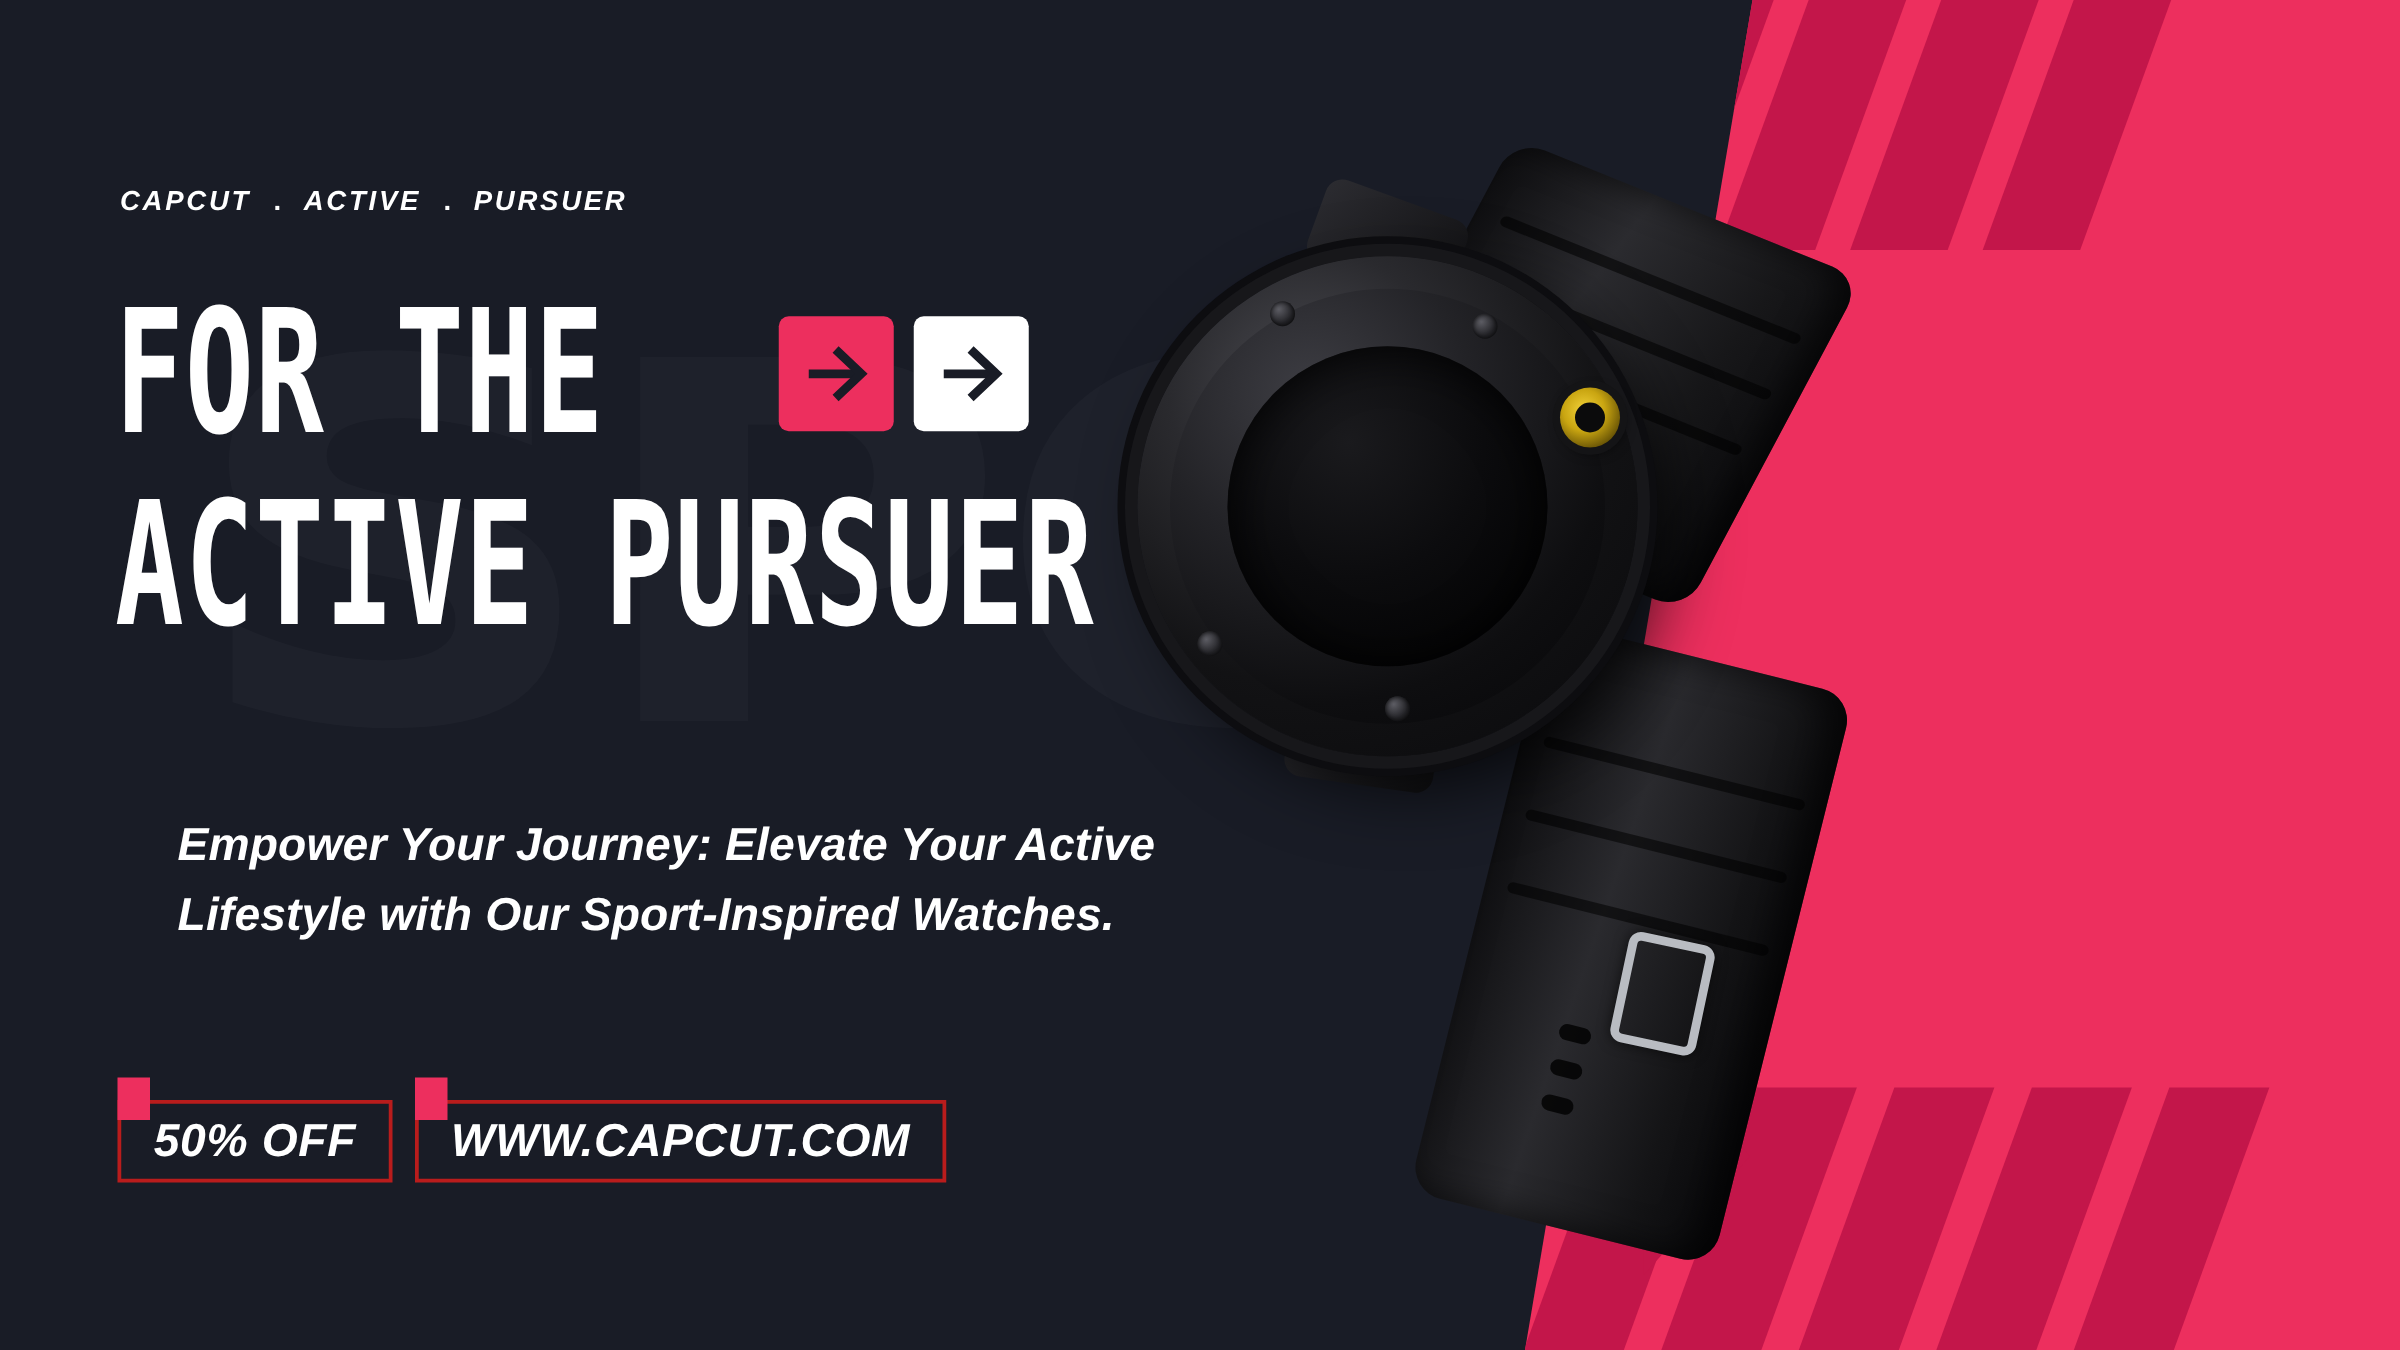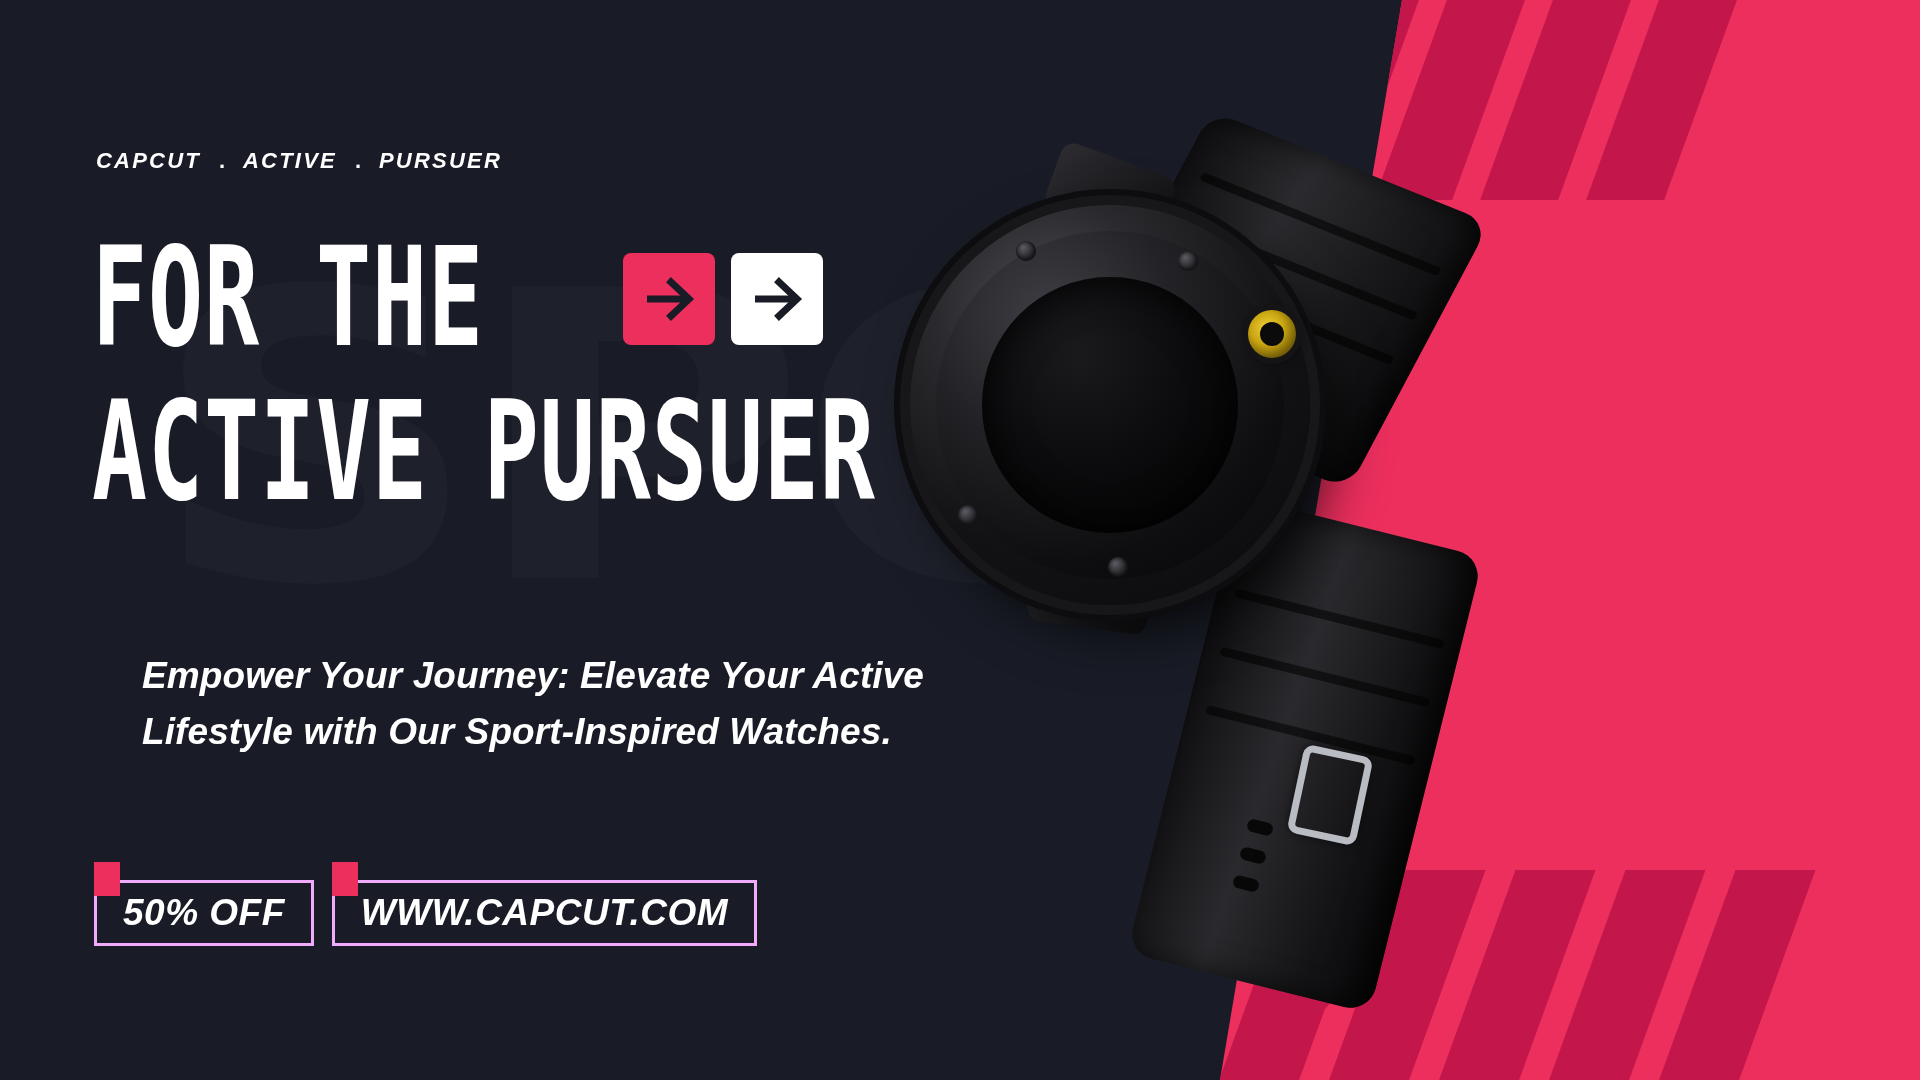--- a/index.html
+++ b/index.html
@@ -164,21 +164,21 @@
   .ctas {
     position:absolute;
     left:94px; top:880px;
     display:flex;
     align-items:flex-start;
     gap:18px;
     z-index:8;
   }
   .cta-wrap { position:relative; }
   .cta-box {
-    border:3px solid #f0abfc;
+    border:3px solid #b91c1c;
     height:66px;
     display:flex; align-items:center; justify-content:center;
     padding:0 26px;
   }
   .cta-box .cta-label {
     color:#ffffff;
     font-family:"Liberation Sans", sans-serif;
     font-style:italic;
     font-weight:700;
     font-size:37px;

